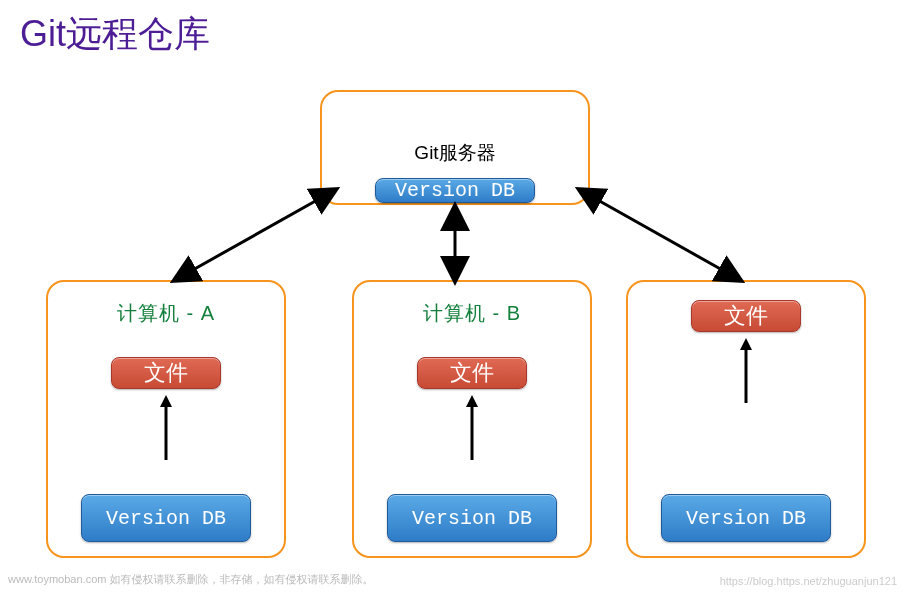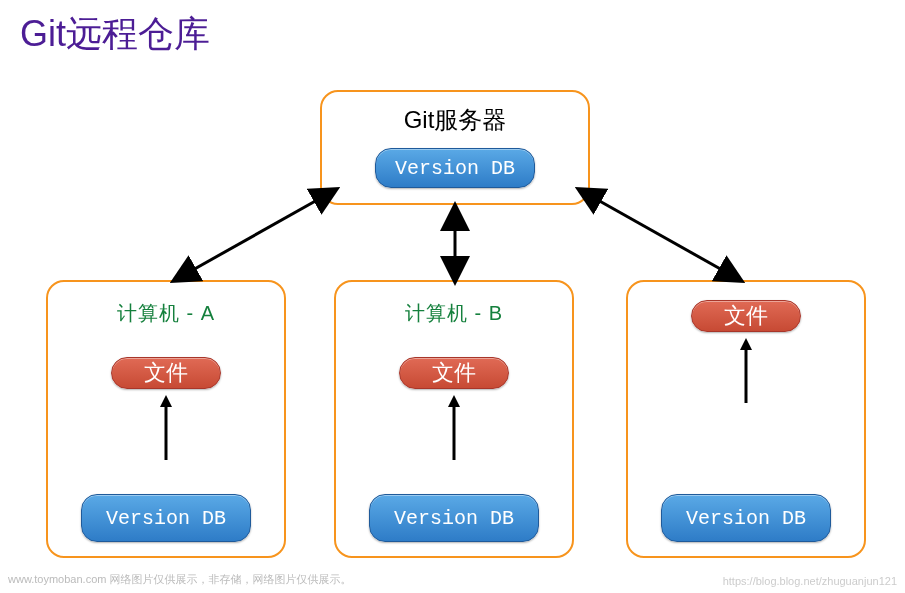--- a/index.html
+++ b/index.html
@@ -29,26 +29,27 @@
     left: 320px;
     top: 90px;
     width: 270px;
     height: 115px;
     display: flex;
     flex-direction: column;
     align-items: center;
     padding-top: 12px;
   }
   .server-label {
-    font-size: 24px;
+    font-size: 19px;
     color: #000;
     margin-bottom: 12px;
+    margin-top: 36px;
   }
   .pill {
-    border-radius: 16px;
+    border-radius: 8px;
     color: #fff;
     font-family: "Courier New", monospace;
     font-size: 20px;
     display: flex;
     align-items: center;
     justify-content: center;
     box-shadow: inset 0 1px 0 rgba(255,255,255,0.4), 0 1px 2px rgba(0,0,0,0.3);
   }
   .pill-blue {
     background: linear-gradient(#5aa9e6, #2e7cc7);
@@ -62,21 +63,21 @@
   .client {
     width: 240px;
     height: 278px;
     top: 280px;
     display: flex;
     flex-direction: column;
     align-items: center;
     padding: 18px 0 14px 0;
   }
   .client-a { left: 46px; }
-  .client-b { left: 334px; }
+  .client-b { left: 352px; }
   .client-c { left: 626px; }
   .client-label {
     font-size: 20px;
     color: #15803d;
     margin-bottom: 30px;
     letter-spacing: 1px;
   }
   .client .pill-red { width: 110px; height: 32px; font-family: "Microsoft YaHei", sans-serif; font-size: 22px; }
   .client .pill-blue { width: 170px; height: 48px; margin-top: auto; }
   svg.connectors {
@@ -150,14 +151,14 @@
     </marker>
   </defs>
 
   <line x1="335" y1="190" x2="175" y2="280" stroke="#000" stroke-width="3" marker-start="url(#arrStart)" marker-end="url(#arrEnd)"></line>
 
   <line x1="455" y1="207" x2="455" y2="280" stroke="#000" stroke-width="3" marker-start="url(#arrStart)" marker-end="url(#arrEnd)"></line>
 
   <line x1="580" y1="190" x2="740" y2="280" stroke="#000" stroke-width="3" marker-start="url(#arrStart)" marker-end="url(#arrEnd)"></line>
 </svg>
 
-<div class="watermark-left">www.toymoban.com 网络图片仅供展示，非存储，网络图片仅供展示。</div>
-<div class="watermark-right">https://blog.blog.net/zhuguanjun121</div>
+<div class="watermark-left">www.toymoban.com 如有侵权请联系删除，非存储，如有侵权请联系删除。</div>
+<div class="watermark-right">https://blog.https.net/zhuguanjun121</div>
 
 </body></html>

